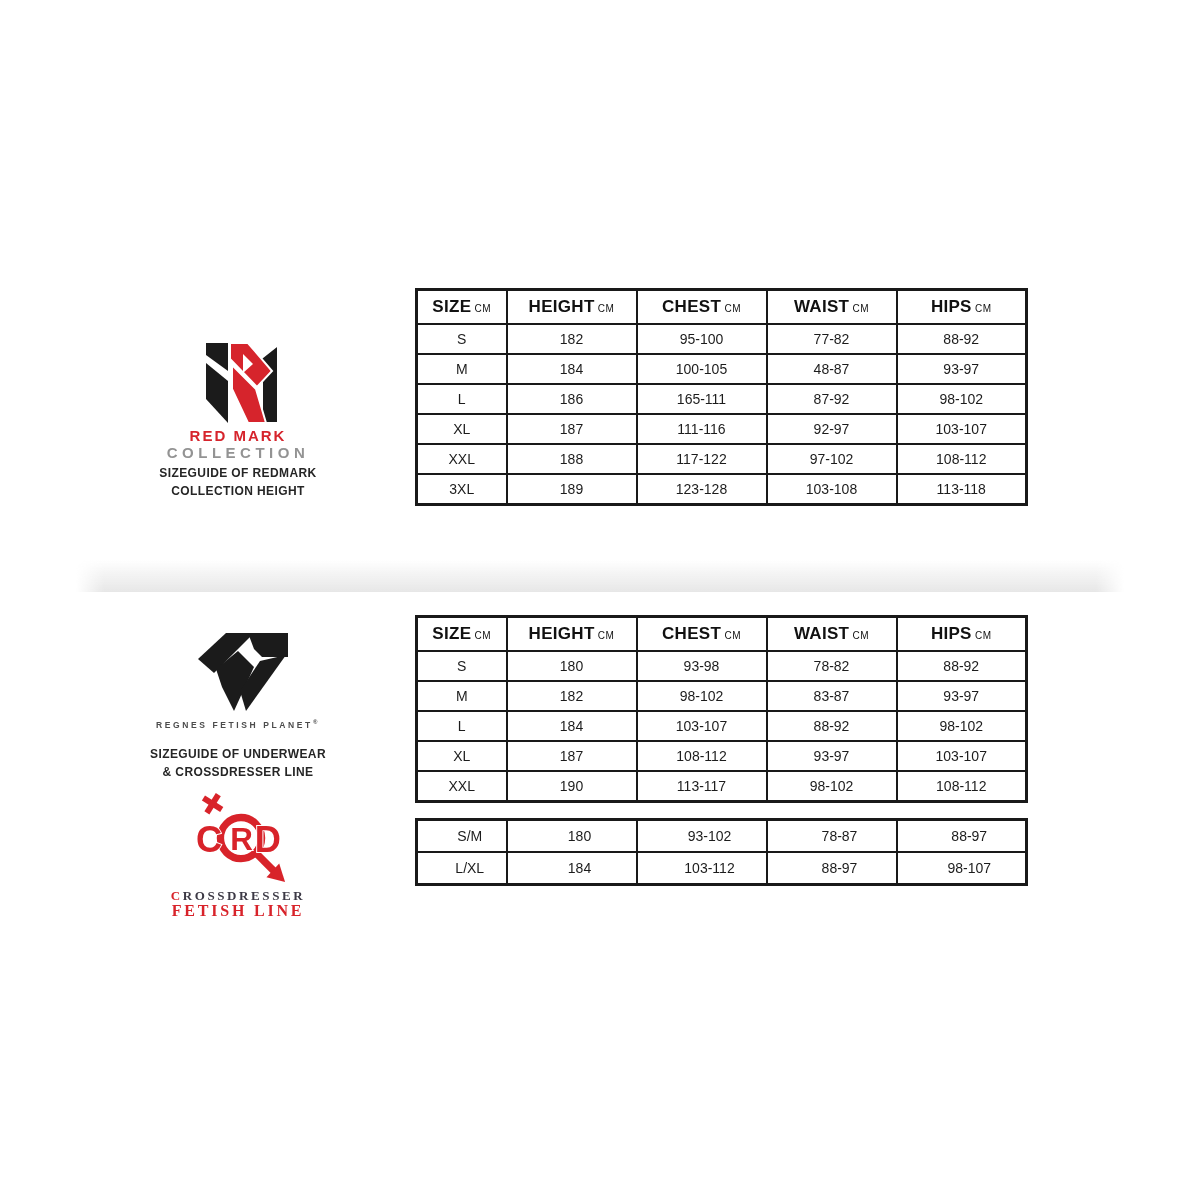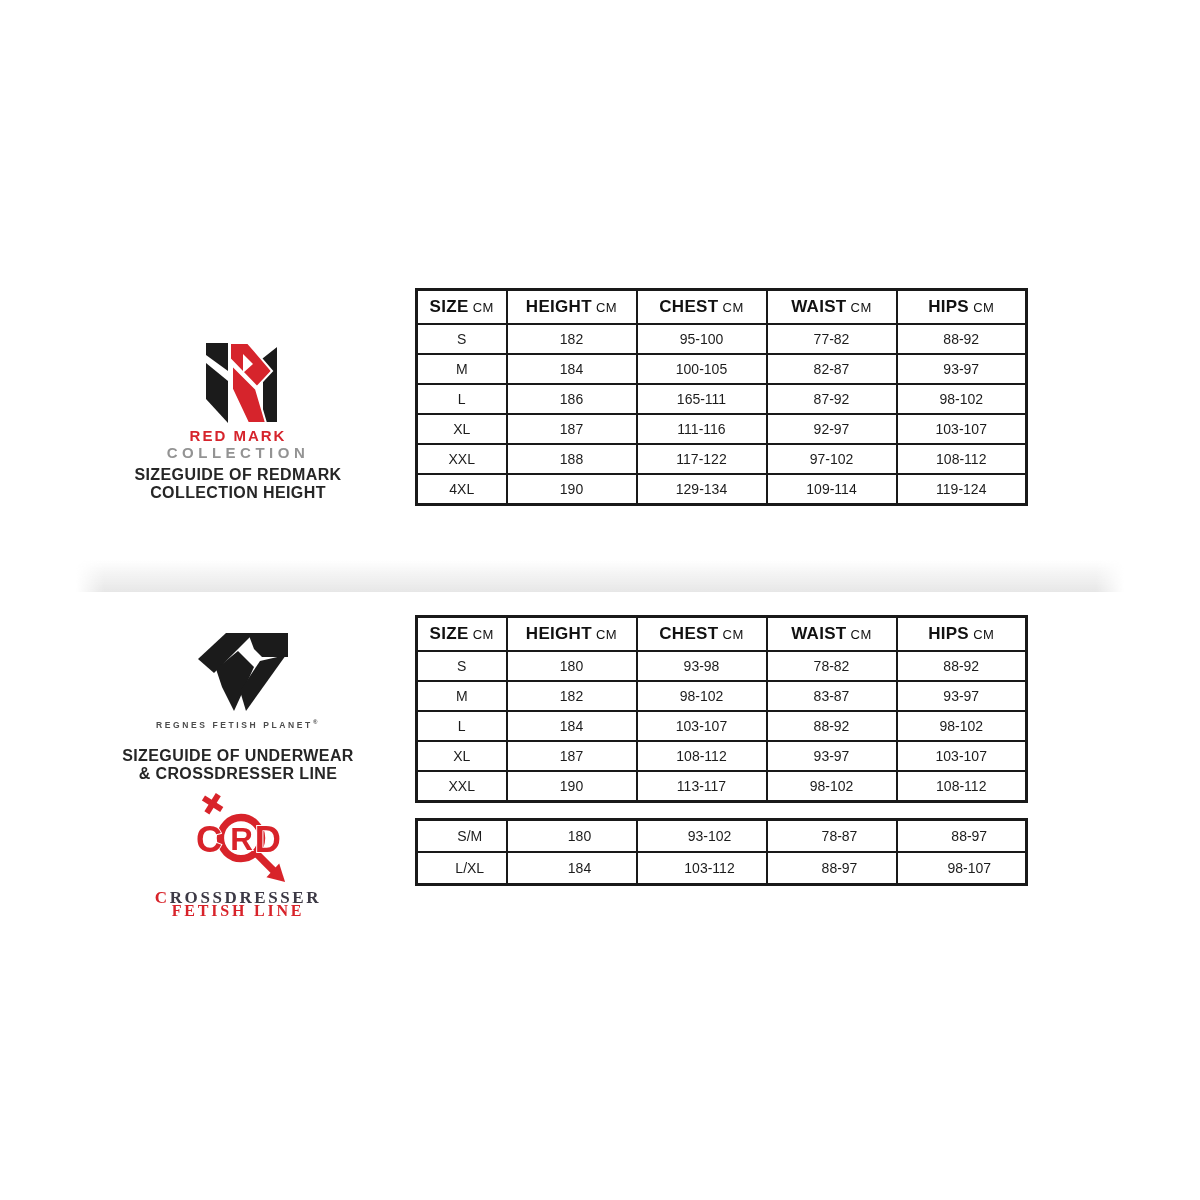--- a/index.html
+++ b/index.html
@@ -12,48 +12,48 @@
     position:absolute;border-collapse:collapse;table-layout:fixed;background:#fff;
     border:3px solid #191919;
   }
   .size-table col.c-size{width:90px;}
   .size-table col.c-m{width:130px;}
   .size-table th,.size-table td{
     border:2px solid #191919;text-align:center;vertical-align:middle;padding:0;
     font-family:"Liberation Sans",sans-serif;
   }
   .size-table th{height:32px;font-size:17px;font-weight:bold;color:#111;letter-spacing:.3px;}
-  .size-table th .hunit{font-size:13px;font-weight:normal;letter-spacing:.5px;}
+  .size-table th .hunit{font-size:10px;font-weight:normal;letter-spacing:.5px;}
   .size-table td{height:28px;font-size:14px;color:#1c1c1c;}
   #table-redmark{left:415px;top:288px;}
   #table-underwear{left:415px;top:615px;}
   #table-crossdresser{left:415px;top:818px;}
   #table-crossdresser td{height:30px;padding-left:16px;}
   
   .divider-band{
     position:absolute;left:76px;top:560px;width:1048px;height:32px;
     background:linear-gradient(to bottom,rgba(238,238,238,0) 0%,rgba(234,234,234,.55) 45%,#e7e7e7 100%);
     -webkit-mask-image:linear-gradient(to right,transparent 0,#000 28px,#000 calc(100% - 28px),transparent 100%);
     mask-image:linear-gradient(to right,transparent 0,#000 28px,#000 calc(100% - 28px),transparent 100%);
   }
   
   .centered-text{position:absolute;left:88px;width:300px;text-align:center;}
-  .caption-line{font-size:16px;font-weight:bold;color:#262626;letter-spacing:.4px;}
+  .caption-line{font-size:12px;font-weight:bold;color:#262626;letter-spacing:.4px;}
   #redmark-logo{position:absolute;left:202px;top:341px;width:80px;height:84px;}
   .redmark-wordmark{top:427px;font-size:15px;font-weight:bold;letter-spacing:2px;}
   .redmark-subword{top:444px;font-size:15px;font-weight:bold;letter-spacing:4.5px;color:#939393;}
   #caption1-line1{top:466px;}
   #caption1-line2{top:484px;}
   #regnes-logo{position:absolute;left:192px;top:627px;width:100px;height:86px;}
   .regnes-wordmark{top:719px;font-size:8.5px;font-weight:bold;letter-spacing:2.6px;color:#4c4c4c;}
   .regnes-wordmark sup{font-size:6px;}
   #caption2-line1{top:747px;}
   #caption2-line2{top:765px;}
   #crd-logo{position:absolute;left:192px;top:793px;width:98px;height:94px;}
-  .crd-line1{top:888px;font-family:"Liberation Serif",serif;font-size:17px;font-weight:bold;letter-spacing:2.6px;color:#3c3945;}
+  .crd-line1{top:888px;font-family:"Liberation Serif",serif;font-size:13px;font-weight:bold;letter-spacing:2.6px;color:#3c3945;}
   .crd-line2{top:902px;font-family:"Liberation Serif",serif;font-size:16px;font-weight:bold;letter-spacing:2.8px;}
 </style>
 </head>
 <body>
 
 <div id="canvas">
 
   <svg id="redmark-logo" viewBox="0 0 80 84" aria-hidden="true">
     <polygon fill="#1b1b1b" points="4,2 26,2 26,30 4,14"></polygon>
     <polygon fill="#1b1b1b" points="4,22 26,40 26,82 4,58"></polygon>
@@ -118,21 +118,21 @@
           <td>S</td>
           <td>182</td>
           <td>95-100</td>
           <td>77-82</td>
           <td>88-92</td>
         </tr>
         <tr>
           <td>M</td>
           <td>184</td>
           <td>100-105</td>
-          <td>82-87</td>
+          <td>48-87</td>
           <td>93-97</td>
         </tr>
         <tr>
           <td>L</td>
           <td>186</td>
           <td>165-111</td>
           <td>87-92</td>
           <td>98-102</td>
         </tr>
         <tr>
@@ -143,25 +143,25 @@
           <td>103-107</td>
         </tr>
         <tr>
           <td>XXL</td>
           <td>188</td>
           <td>117-122</td>
           <td>97-102</td>
           <td>108-112</td>
         </tr>
         <tr>
-          <td>4XL</td>
-          <td>190</td>
-          <td>129-134</td>
-          <td>109-114</td>
-          <td>119-124</td>
+          <td>3XL</td>
+          <td>189</td>
+          <td>123-128</td>
+          <td>103-108</td>
+          <td>113-118</td>
         </tr>
       </tbody>
     </table>
 
   <table id="table-underwear" class="size-table">
     <colgroup>
         <col class="c-size">
         <col class="c-m">
         <col class="c-m">
         <col class="c-m">

